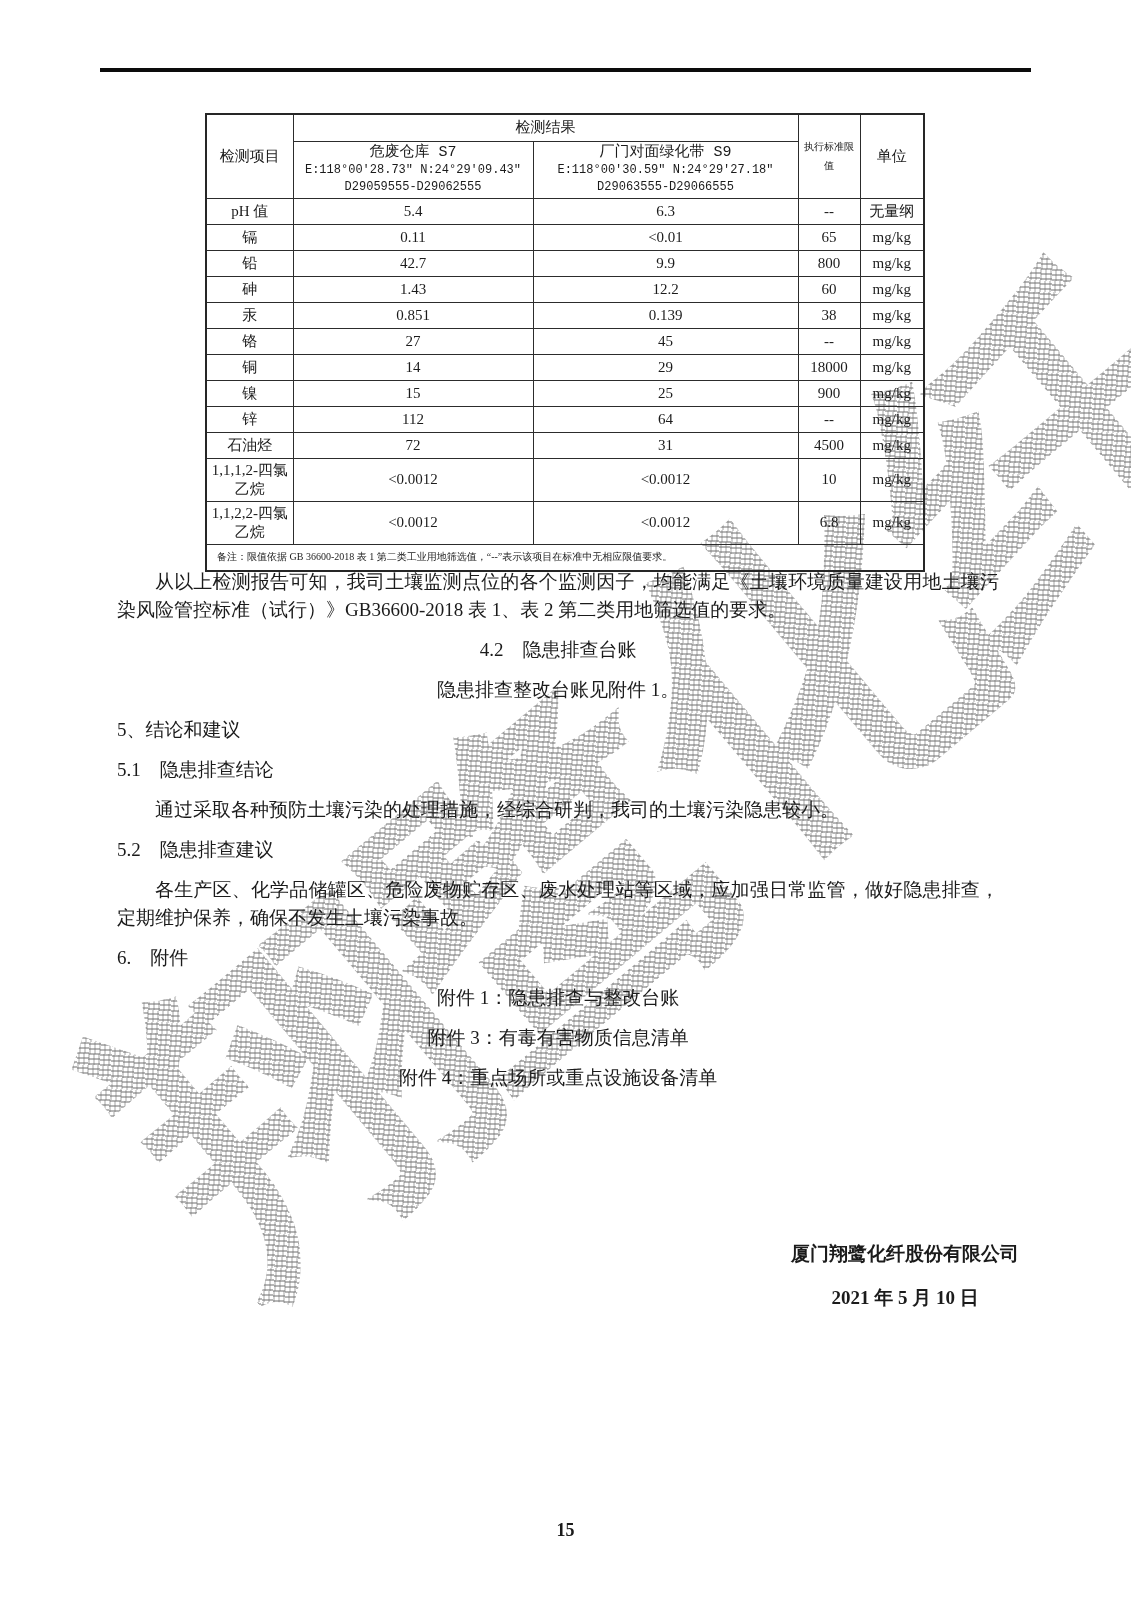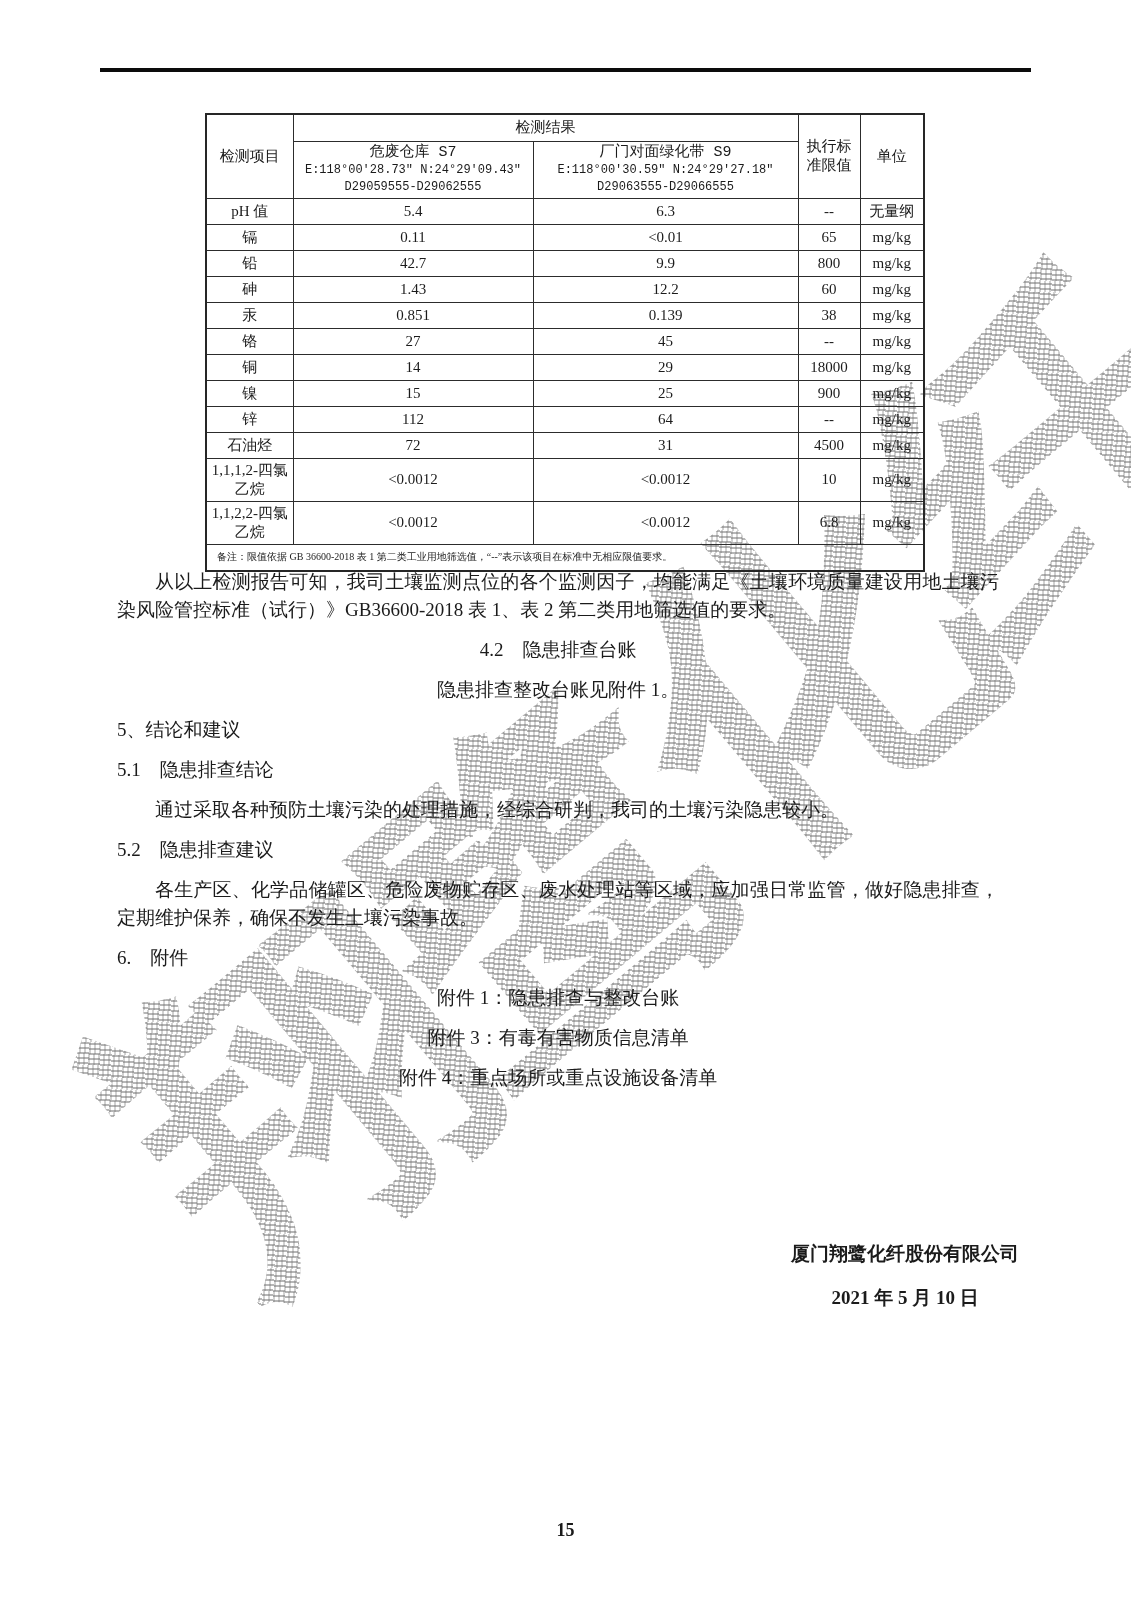--- a/index.html
+++ b/index.html
@@ -42,21 +42,21 @@
   .report-table th, .report-table td {
     border:1px solid #2c2c2c;
     text-align:center; vertical-align:middle;
     padding:2px 3px; font-weight:normal;
   }
   .report-table thead tr.hr1 { height:27px; }
   .report-table thead tr.hr2 { height:52px;font-family:Liberation Mono, monospace; }
   .report-table tbody tr { height:26px; }
   .site-name { font-size:15px; line-height:18px; }
   .site-sub  { font-size:12px; line-height:17px; }
-  .limit-head { font-size:15px; line-height:19px; }
+  .limit-head { font-size:10px; line-height:19px; }
   .report-table tfoot td {
     font-size:10px; text-align:left; padding:5px 6px 6px 10px; line-height:14px;
   }
   
   .body-copy {
     position:absolute; left:105px; top:556px; width:906px; z-index:1;
     font-size:19px; line-height:28px;
   }
   .body-copy p { margin:12px; }
   .jst  { text-align:justify; }

